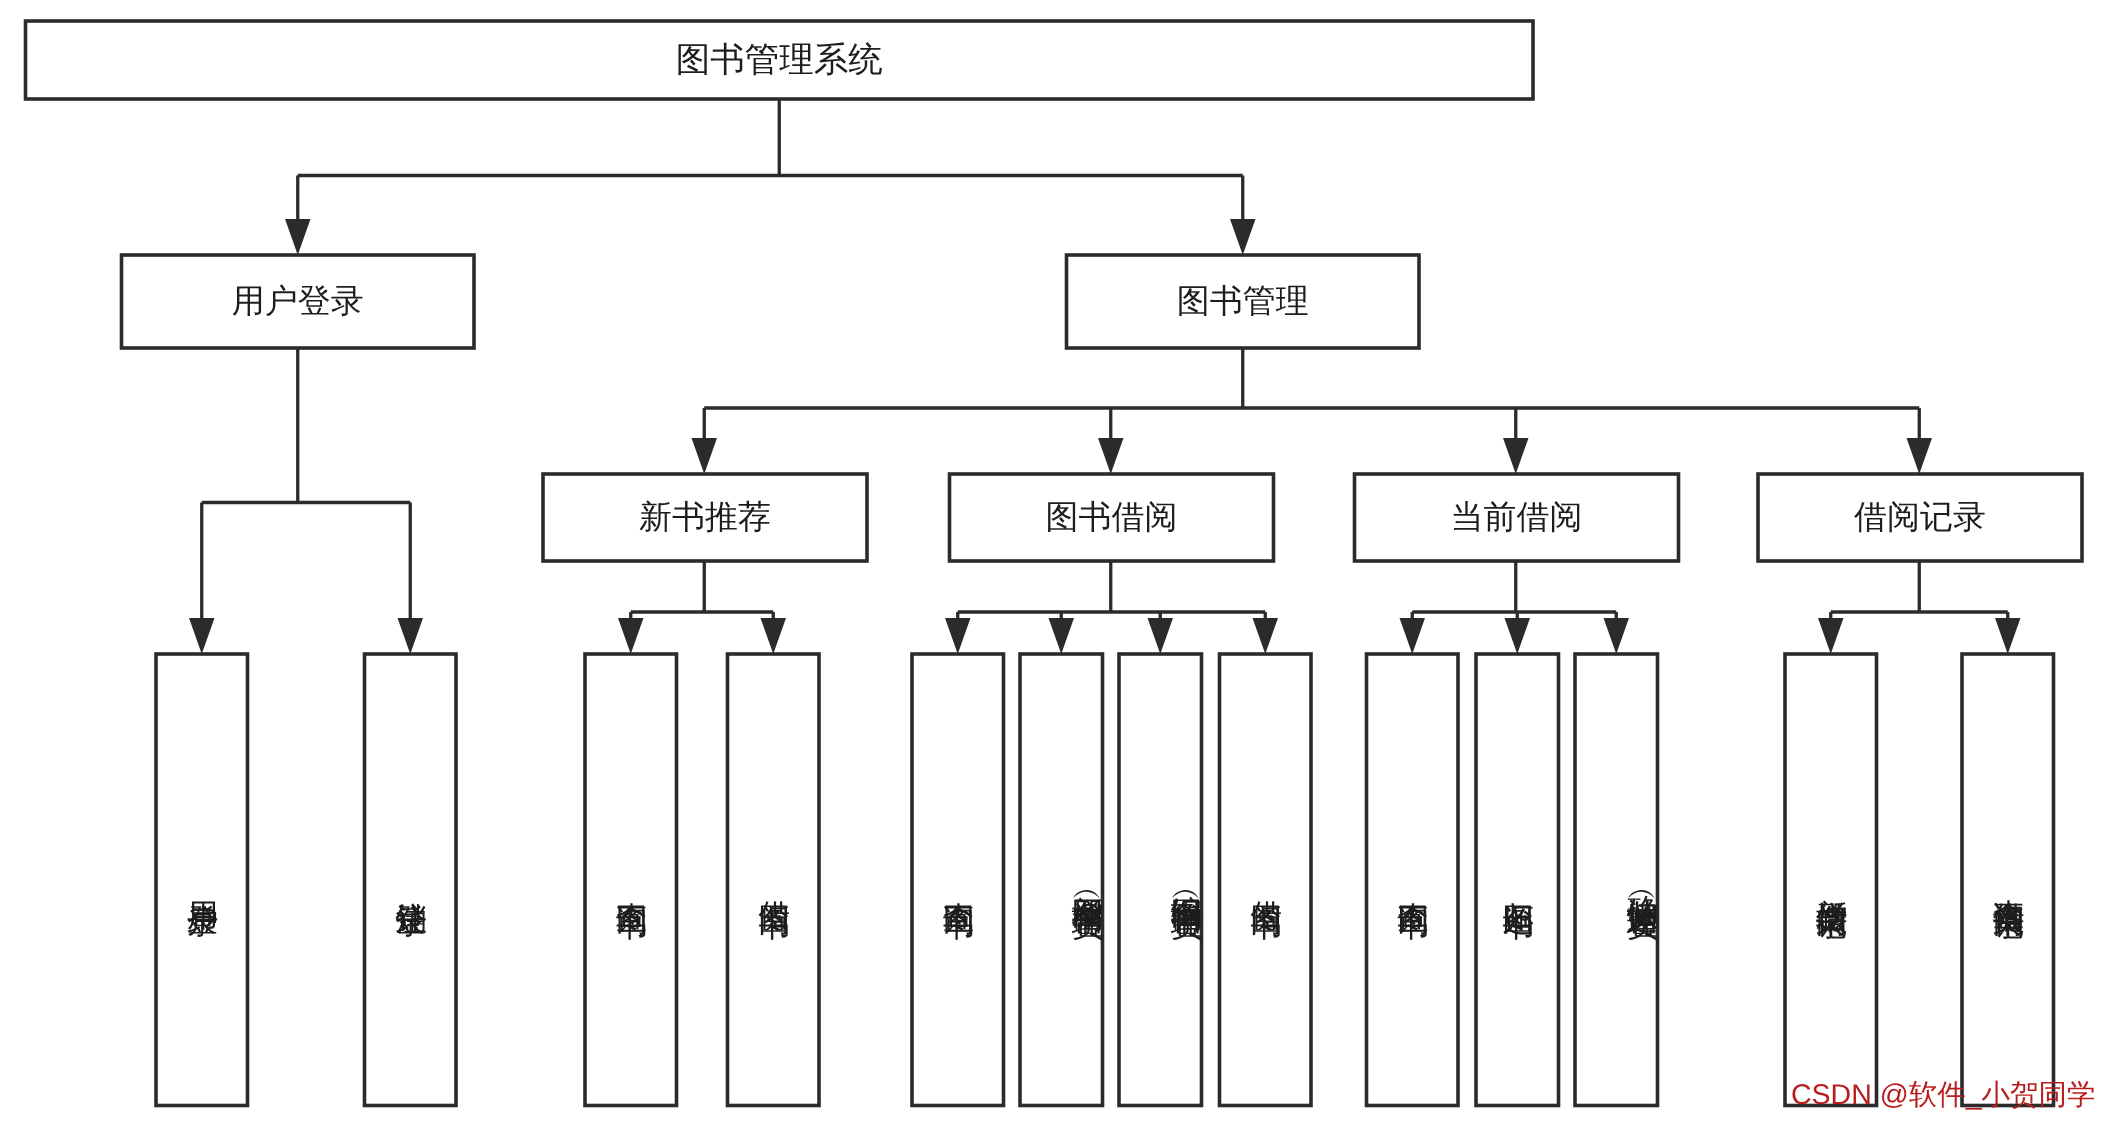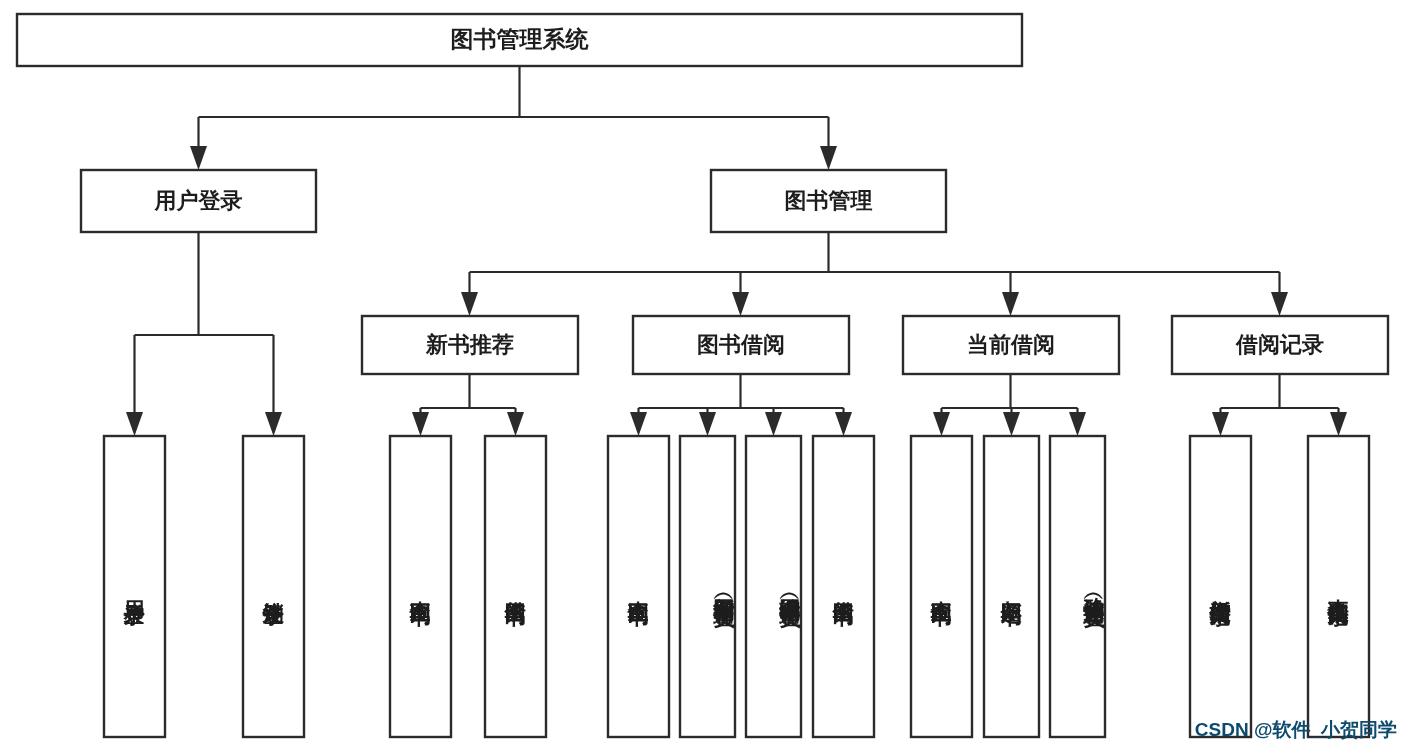--- a/index.html
+++ b/index.html
@@ -11,21 +11,20 @@
     width: 1405px;
     height: 747px;
     font-family: "Liberation Sans", "DejaVu Sans", sans-serif;
     overflow: hidden;
   }
   #diagram-root {
     position: relative;
     width: 1405px;
     height: 747px;
     background: #ffffff;
-    font-weight: bold;
   }
   svg#tree-svg {
     position: absolute;
     top: 0;
     left: 0;
     width: 1405px;
     height: 747px;
     display: block;
   }
   .node-box {
@@ -73,21 +72,21 @@
   }
   .vlabel.centered {
     align-items: center;
   }
   #watermark {
     position: absolute;
     right: 8px;
     bottom: 4px;
     font-family: "Liberation Sans", "DejaVu Sans", sans-serif;
     font-size: 19px;
-    color: #0c4a6e;
+    color: #b91c1c;
     white-space: nowrap;
     user-select: none;
   }
 </style>
 </head>
 <body>
 
 <div id="diagram-root">
 
   <svg id="tree-svg" viewBox="0 0 1405 747">

